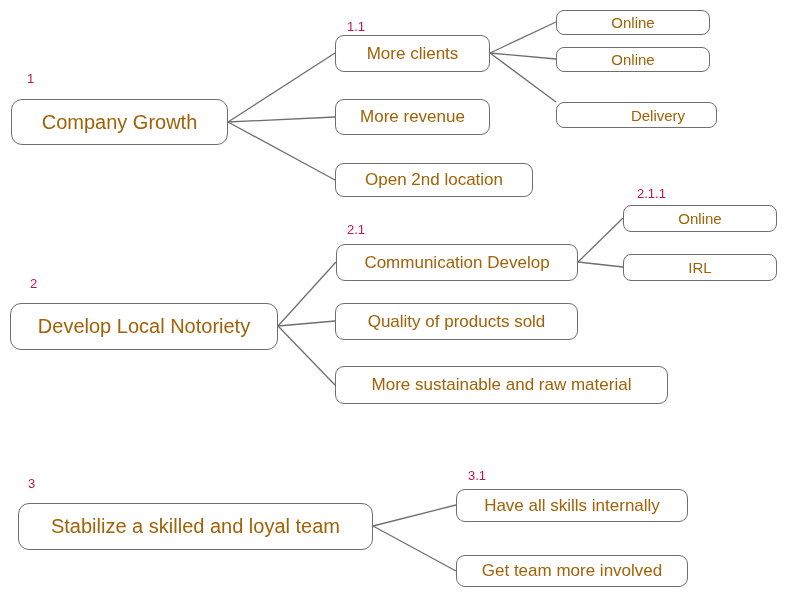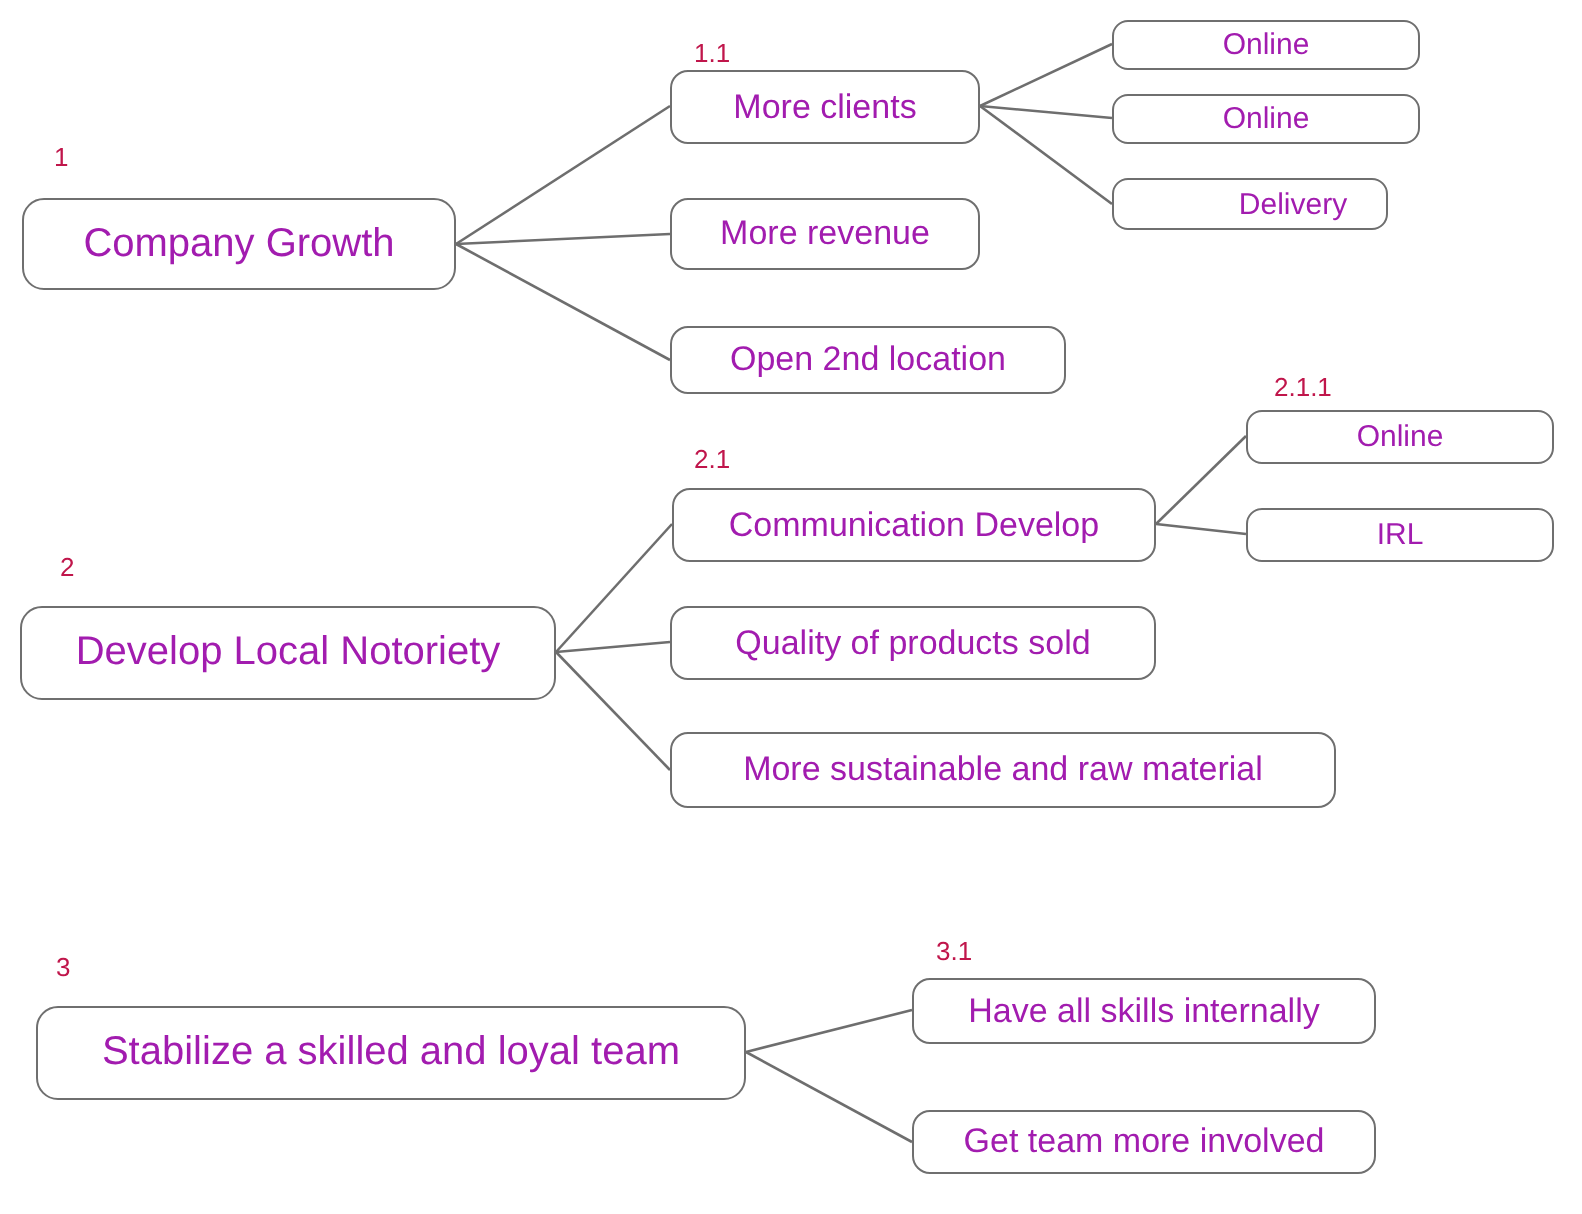--- a/index.html
+++ b/index.html
@@ -25,21 +25,21 @@
     stroke: #6e6e6e;
     stroke-width: 1.3;
     fill: none;
   }
   .node {
     position: absolute;
     box-sizing: border-box;
     border: 1.5px solid #6f6f6f;
     border-radius: 9px;
     background: #ffffff;
-    color: #a21caf;
+    color: #a16207;
     display: flex;
     align-items: center;
     justify-content: center;
     text-align: center;
     white-space: nowrap;
     cursor: default;
   }
   .node.lvl1 { font-size: 20px; border-radius: 11px; }
   .node.lvl2 { font-size: 17px; }
   .node.lvl3 { font-size: 15px; border-radius: 8px; }
@@ -80,21 +80,21 @@
   <div class="num" style="left:27px; top:72px;">1</div>
   <div class="node lvl1" style="left:11px; top:99px; width:217px; height:46px;">Company Growth</div>
 
   <div class="num" style="left:347px; top:20px;">1.1</div>
   <div class="node lvl2" style="left:335px; top:35px; width:155px; height:37px;">More clients</div>
   <div class="node lvl2" style="left:335px; top:99px; width:155px; height:36px;">More revenue</div>
   <div class="node lvl2" style="left:335px; top:163px; width:198px; height:34px;">Open 2nd location</div>
 
   <div class="node lvl3" style="left:556px; top:10px; width:154px; height:25px;">Online</div>
   <div class="node lvl3" style="left:556px; top:47px; width:154px; height:25px;">Online</div>
-  <div class="node lvl3" style="left:556px; top:89px; width:138px; height:26px;padding-left:43px;">Delivery</div>
+  <div class="node lvl3" style="left:556px; top:102px; width:161px; height:26px;padding-left:43px;">Delivery</div>
 
   <div class="num" style="left:30px; top:277px;">2</div>
   <div class="node lvl1" style="left:10px; top:303px; width:268px; height:47px;">Develop Local Notoriety</div>
 
   <div class="num" style="left:347px; top:223px;">2.1</div>
   <div class="node lvl2" style="left:336px; top:244px; width:242px; height:37px;">Communication Develop</div>
   <div class="node lvl2" style="left:335px; top:303px; width:243px; height:37px;">Quality of products sold</div>
   <div class="node lvl2" style="left:335px; top:366px; width:333px; height:38px;">More sustainable and raw material</div>
 
   <div class="num" style="left:637px; top:187px;">2.1.1</div>

